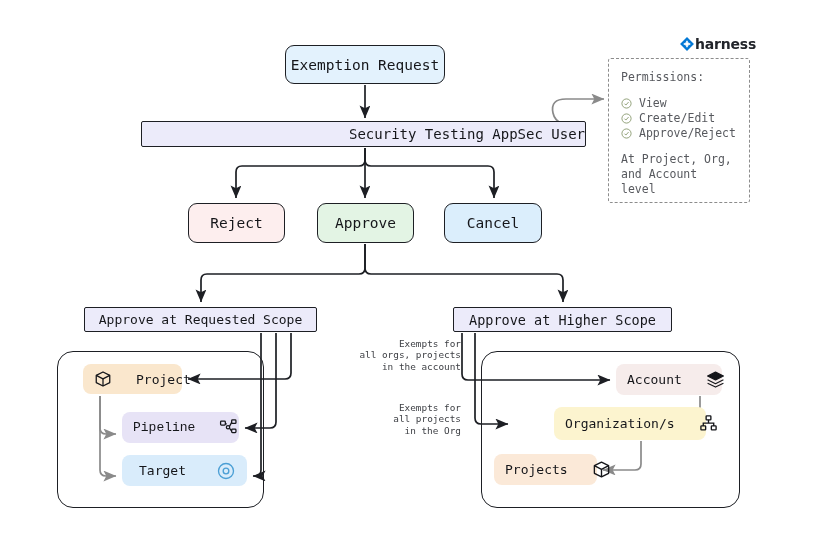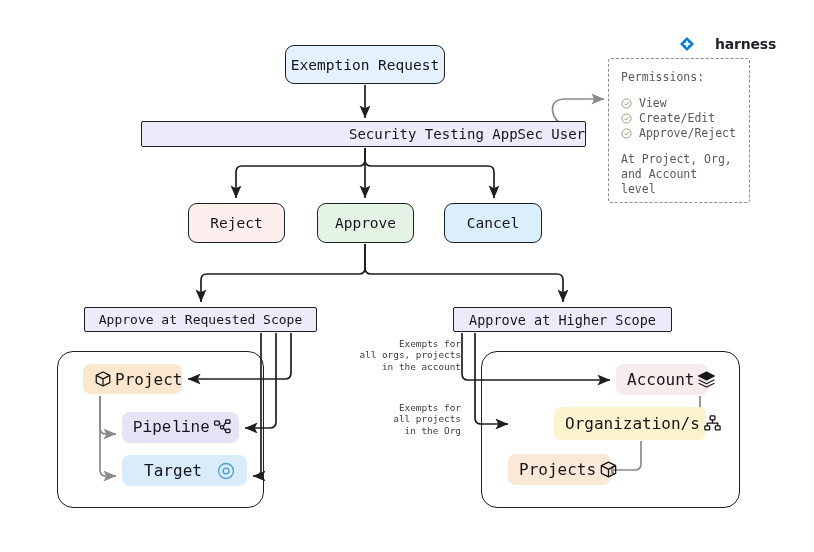--- a/index.html
+++ b/index.html
@@ -21,46 +21,46 @@
   #approve{left:317px;top:203px;width:97px;height:40px;background:#e3f4e4;font-size:14.5px;}
   #cancel{left:444px;top:203px;width:98px;height:40px;background:#dbeefc;font-size:14.5px;}
   #approve-requested{left:84px;top:307px;width:233px;height:25px;background:#ecebfa;font-size:13px;}
   #approve-higher{left:453px;top:307px;width:219px;height:25px;background:#ecebfa;font-size:13.5px;}
 
   .group-box{position:absolute;border:1.7px solid #1d1f24;border-radius:16px;background:transparent;}
   #group-left{left:57px;top:351px;width:205px;height:155px;}
   #group-right{left:481px;top:351px;width:257px;height:155px;}
 
   .leaf{position:absolute;box-sizing:border-box;border-radius:8px;display:flex;
-        align-items:center;gap:3px;padding:0 11px;font-size:16px;color:#15161a;
+        align-items:center;gap:24px;padding:0 11px;font-size:13px;color:#15161a;
         font-family:"DejaVu Sans Mono",monospace;white-space:nowrap;}
   #project{left:83px;top:364px;width:99px;height:30px;background:#fae7cd;}
   #pipeline{left:122px;top:412px;width:117px;height:31px;background:#e7e3f6;font-family:Liberation Mono, monospace;}
   #target{left:122px;top:455px;width:125px;height:31px;background:#d9ecfb;}
-  #account{left:616px;top:364px;width:93px;height:31px;background:#f6eceb;}
+  #account{left:616px;top:364px;width:106px;height:31px;background:#f6eceb;}
   #organizations{left:514px;top:407px;width:152px;height:33px;background:#fcf4cf;margin-left:40px;}
-  #projects{left:494px;top:454px;width:103px;height:31px;background:#fbe9d8;margin-left:14px;}
+  #projects{left:494px;top:454px;width:103px;height:31px;background:#fbe9d8;}
 
   .leaf .lbl{flex:1;text-align:center;}
   .leaf.icon-left .lbl{text-align:left;}
 
   #permissions{position:absolute;left:608px;top:58px;width:142px;height:145px;
      border:1.6px dashed #8c8c8c;border-radius:3px;background:#fff;
      padding:11px 12px;box-sizing:border-box;color:#57595e;font-size:11.5px;line-height:15px;
      font-family:"DejaVu Sans Mono",monospace;}
   #permissions .ptitle{margin-bottom:11px;}
   #permissions .prow{display:flex;align-items:center;gap:7px;height:15px;}
   #permissions .ptail{margin-top:11px;}
 
   .edge-label{position:absolute;color:#3d3f44;font-size:9.4px;line-height:11.4px;
      text-align:right;font-family:"DejaVu Sans Mono",monospace;white-space:pre;}
   #label-account-exempt{left:357px;top:338px;width:104px;}
   #label-org-exempt{left:357px;top:402px;width:104px;}
 
-  #harness-logo{position:absolute;left:679px;top:36px;display:flex;align-items:center;gap:20px;}
+  #harness-logo{position:absolute;left:679px;top:36px;display:flex;align-items:center;gap:0;}
   #harness-logo .wordmark{font-family:"DejaVu Sans",sans-serif;font-size:14px;
      font-weight:bold;color:#22252b;letter-spacing:-0.2px;}
 
   .ico{flex:none;display:inline-flex;align-items:center;justify-content:center;}
 </style>
 </head>
 <body>
 
 <div class="stage">
 

